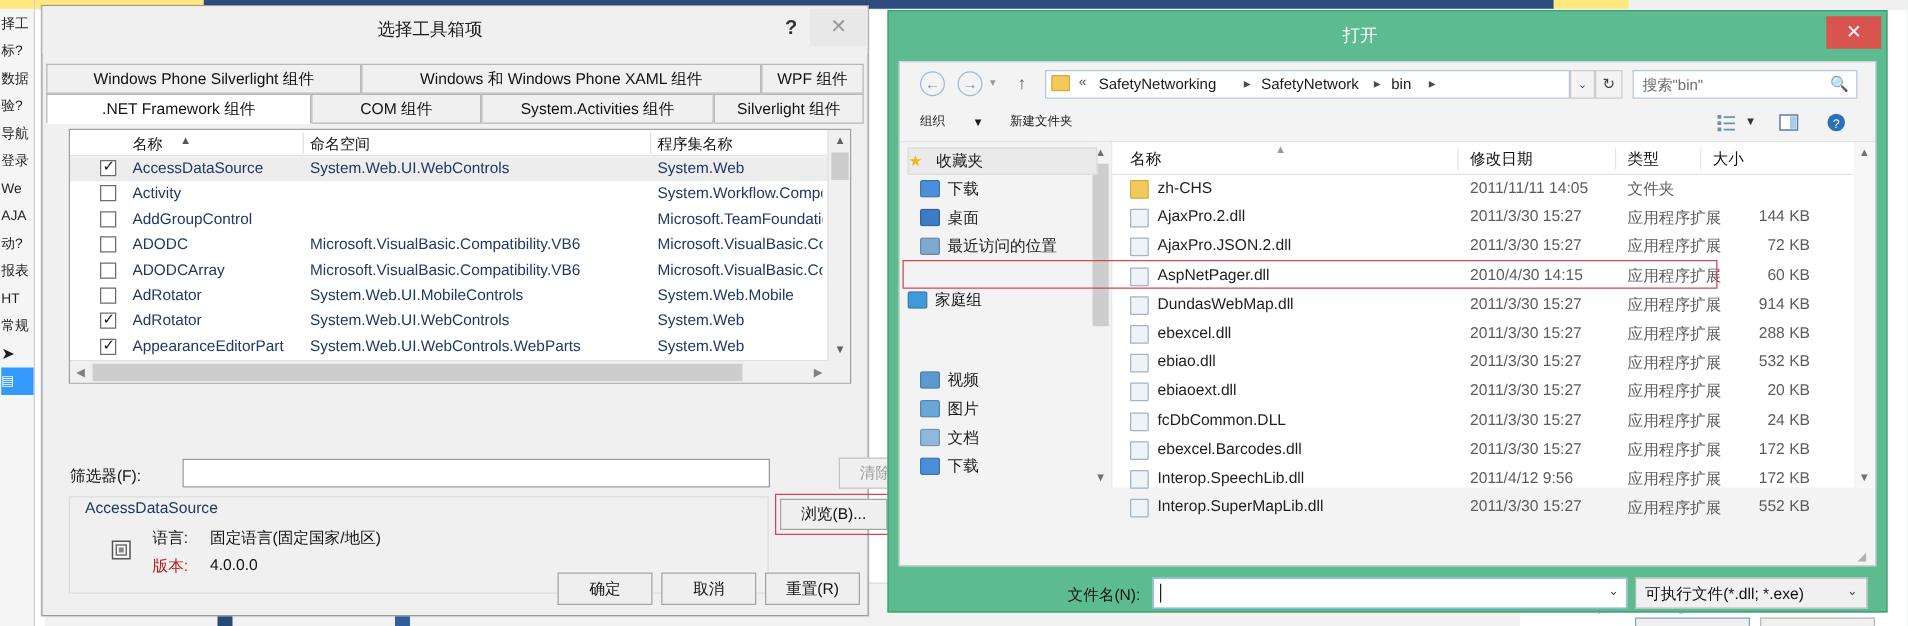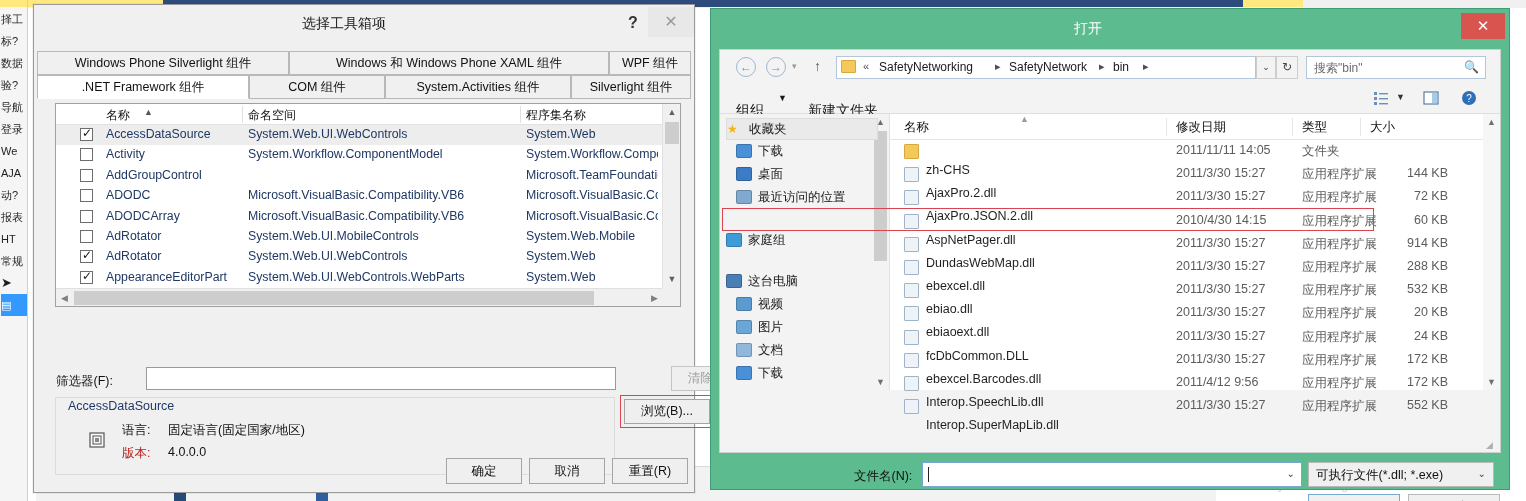--- a/index.html
+++ b/index.html
@@ -131,21 +131,21 @@
     background:#f3f3f3; border:1px solid #cdcdcd; text-align:center; font-size:9px; color:#444; line-height:21px; }
   .refresh { position:absolute; left:556px; top:6px; width:22px; height:23px;
     background:#f3f3f3; border:1px solid #cdcdcd; text-align:center; font-size:12px; color:#444; line-height:21px; }
   .search { position:absolute; left:586px; top:6px; width:180px; height:23px;
     background:#fff; border:1px solid #b4c7da; }
   .search .ph { position:absolute; left:7px; top:3px; font-size:12px; color:#6d6d6d; }
   .search .mag { position:absolute; right:6px; top:3px; font-size:12px; color:#4a6f99; }
 
   .toolbar2 { position:absolute; left:0; top:34px; width:780px; height:30px;
     background:#f3f3f3; border-bottom:1px solid #dedede; }
-  .toolbar2 .it { position:absolute; top:18px; font-size:14px; color:#1a1a1a; white-space:nowrap; }
+  .toolbar2 .it { position:absolute; top:6px; font-size:10px; color:#1a1a1a; white-space:nowrap; }
   .tb-icons { position:absolute; right:8px; top:4px; width:120px; height:22px; }
 
   .places { position:absolute; left:0; top:64px; width:170px; height:276px; background:#f3f3f3;
     border-right:1px solid #e2e2e2; }
   .pl { position:absolute; left:0; width:152px; height:22px; font-size:12.5px; color:#1a1a1a;
     white-space:nowrap; }
   .pl .ic { position:absolute; left:0; top:3px; width:16px; height:14px; }
   .pl .lb { position:absolute; top:2px; }
   .pl.hl { background:#eaeaea; border:1px solid #dcdcdc; }
   .pl-scroll { position:absolute; right:0; top:0; width:17px; height:276px; background:#f3f3f3; }
@@ -155,21 +155,21 @@
 
   .filelist { position:absolute; left:170px; top:64px; width:610px; height:276px; background:#ffffff; }
   .fl-head { position:absolute; left:0; top:0; width:593px; height:26px; background:#ffffff;
     border-bottom:1px solid #e4e4e4; }
   .fl-head .h { position:absolute; top:5px; font-size:12.5px; color:#111; }
   .fl-head .sep { position:absolute; top:4px; width:1px; height:18px; background:#e6e6e6; }
   .fl-head .sortarrow { position:absolute; left:62px; top:-2px; font-size:9px; color:#8a8a8a; }
   .fl-rows { position:absolute; left:0; top:26px; width:593px; height:232px; }
   .fr { position:relative; height:23.2px; }
   .fr .ic { position:absolute; left:14px; top:4px; width:15px; height:15px; }
-  .fr .nm { position:absolute; left:36px; top:3px; font-size:12.5px; color:#1f1f1f; white-space:nowrap;margin-top:20px; }
+  .fr .nm { position:absolute; left:36px; top:3px; font-size:12.5px; color:#1f1f1f; white-space:nowrap; }
   .fr .dt { position:absolute; left:286px; top:3px; font-size:12.5px; color:#5c5c5c; white-space:nowrap; }
   .fr .ty { position:absolute; left:412px; top:3px; font-size:12.5px; color:#5c5c5c; white-space:nowrap; }
   .fr .sz { position:absolute; left:480px; top:3px; width:78px; text-align:right;
     font-size:12.5px; color:#5c5c5c; white-space:nowrap; }
   .fl-scroll { position:absolute; right:0; top:0; width:17px; height:276px; background:#f6f6f6; }
   .fl-scroll .arrow { position:absolute; left:0; width:17px; height:16px; text-align:center;
     font-size:9px; color:#707070; line-height:16px; }
 
   .fn-label { position:absolute; left:134px; top:418px; font-size:12.5px; color:#111; }
   .fn-input { position:absolute; left:202px; top:412px; width:380px; height:25px;
@@ -261,21 +261,20 @@
         <div class="lb-rows" id="lb-rows">
             <div class="lb-row sel">
               <span class="cb on"></span>
               <span class="c-name">AccessDataSource</span>
               <span class="c-ns">System.Web.UI.WebControls</span>
               <span class="c-asm">System.Web</span>
             </div>
             <div class="lb-row">
               <span class="cb"></span>
               <span class="c-name">Activity</span>
-              <span class="c-ns">System.Workflow.ComponentModel</span>
               <span class="c-asm">System.Workflow.Compo</span>
             </div>
             <div class="lb-row">
               <span class="cb"></span>
               <span class="c-name">AddGroupControl</span>
               <span class="c-asm">Microsoft.TeamFoundatio</span>
             </div>
             <div class="lb-row">
               <span class="cb"></span>
               <span class="c-name">ADODC</span>
@@ -431,24 +430,20 @@
             <span class="lb" style="left:22px">桌面</span>
           </div>
           <div class="pl" style="top: 73px; left: 16px;">
             <span class="ic ico-sq" style="background:#7fa9cf;border:1px solid rgba(0,0,0,.2)"></span>
             <span class="lb" style="left:22px">最近访问的位置</span>
           </div>
           <div class="pl" style="top: 116px; left: 6px;">
             <span class="ic ico-sq" style="background:#3f9ad8;border:1px solid rgba(0,0,0,.2)"></span>
             <span class="lb" style="left:22px">家庭组</span>
           </div>
-          <div class="pl" style="top: 157px; left: 6px;">
-            <span class="ic ico-sq" style="background:#4a7fb5;border:1px solid rgba(0,0,0,.2)"></span>
-            <span class="lb" style="left:22px">这台电脑</span>
-          </div>
           <div class="pl" style="top: 180px; left: 16px;">
             <span class="ic ico-sq" style="background:#5a9ad0;border:1px solid rgba(0,0,0,.2)"></span>
             <span class="lb" style="left:22px">视频</span>
           </div>
           <div class="pl" style="top: 203px; left: 16px;">
             <span class="ic ico-sq" style="background:#6aa6d6;border:1px solid rgba(0,0,0,.2)"></span>
             <span class="lb" style="left:22px">图片</span>
           </div>
           <div class="pl" style="top: 226px; left: 16px;">
             <span class="ic ico-sq" style="background:#8fb8dc;border:1px solid rgba(0,0,0,.2)"></span>

